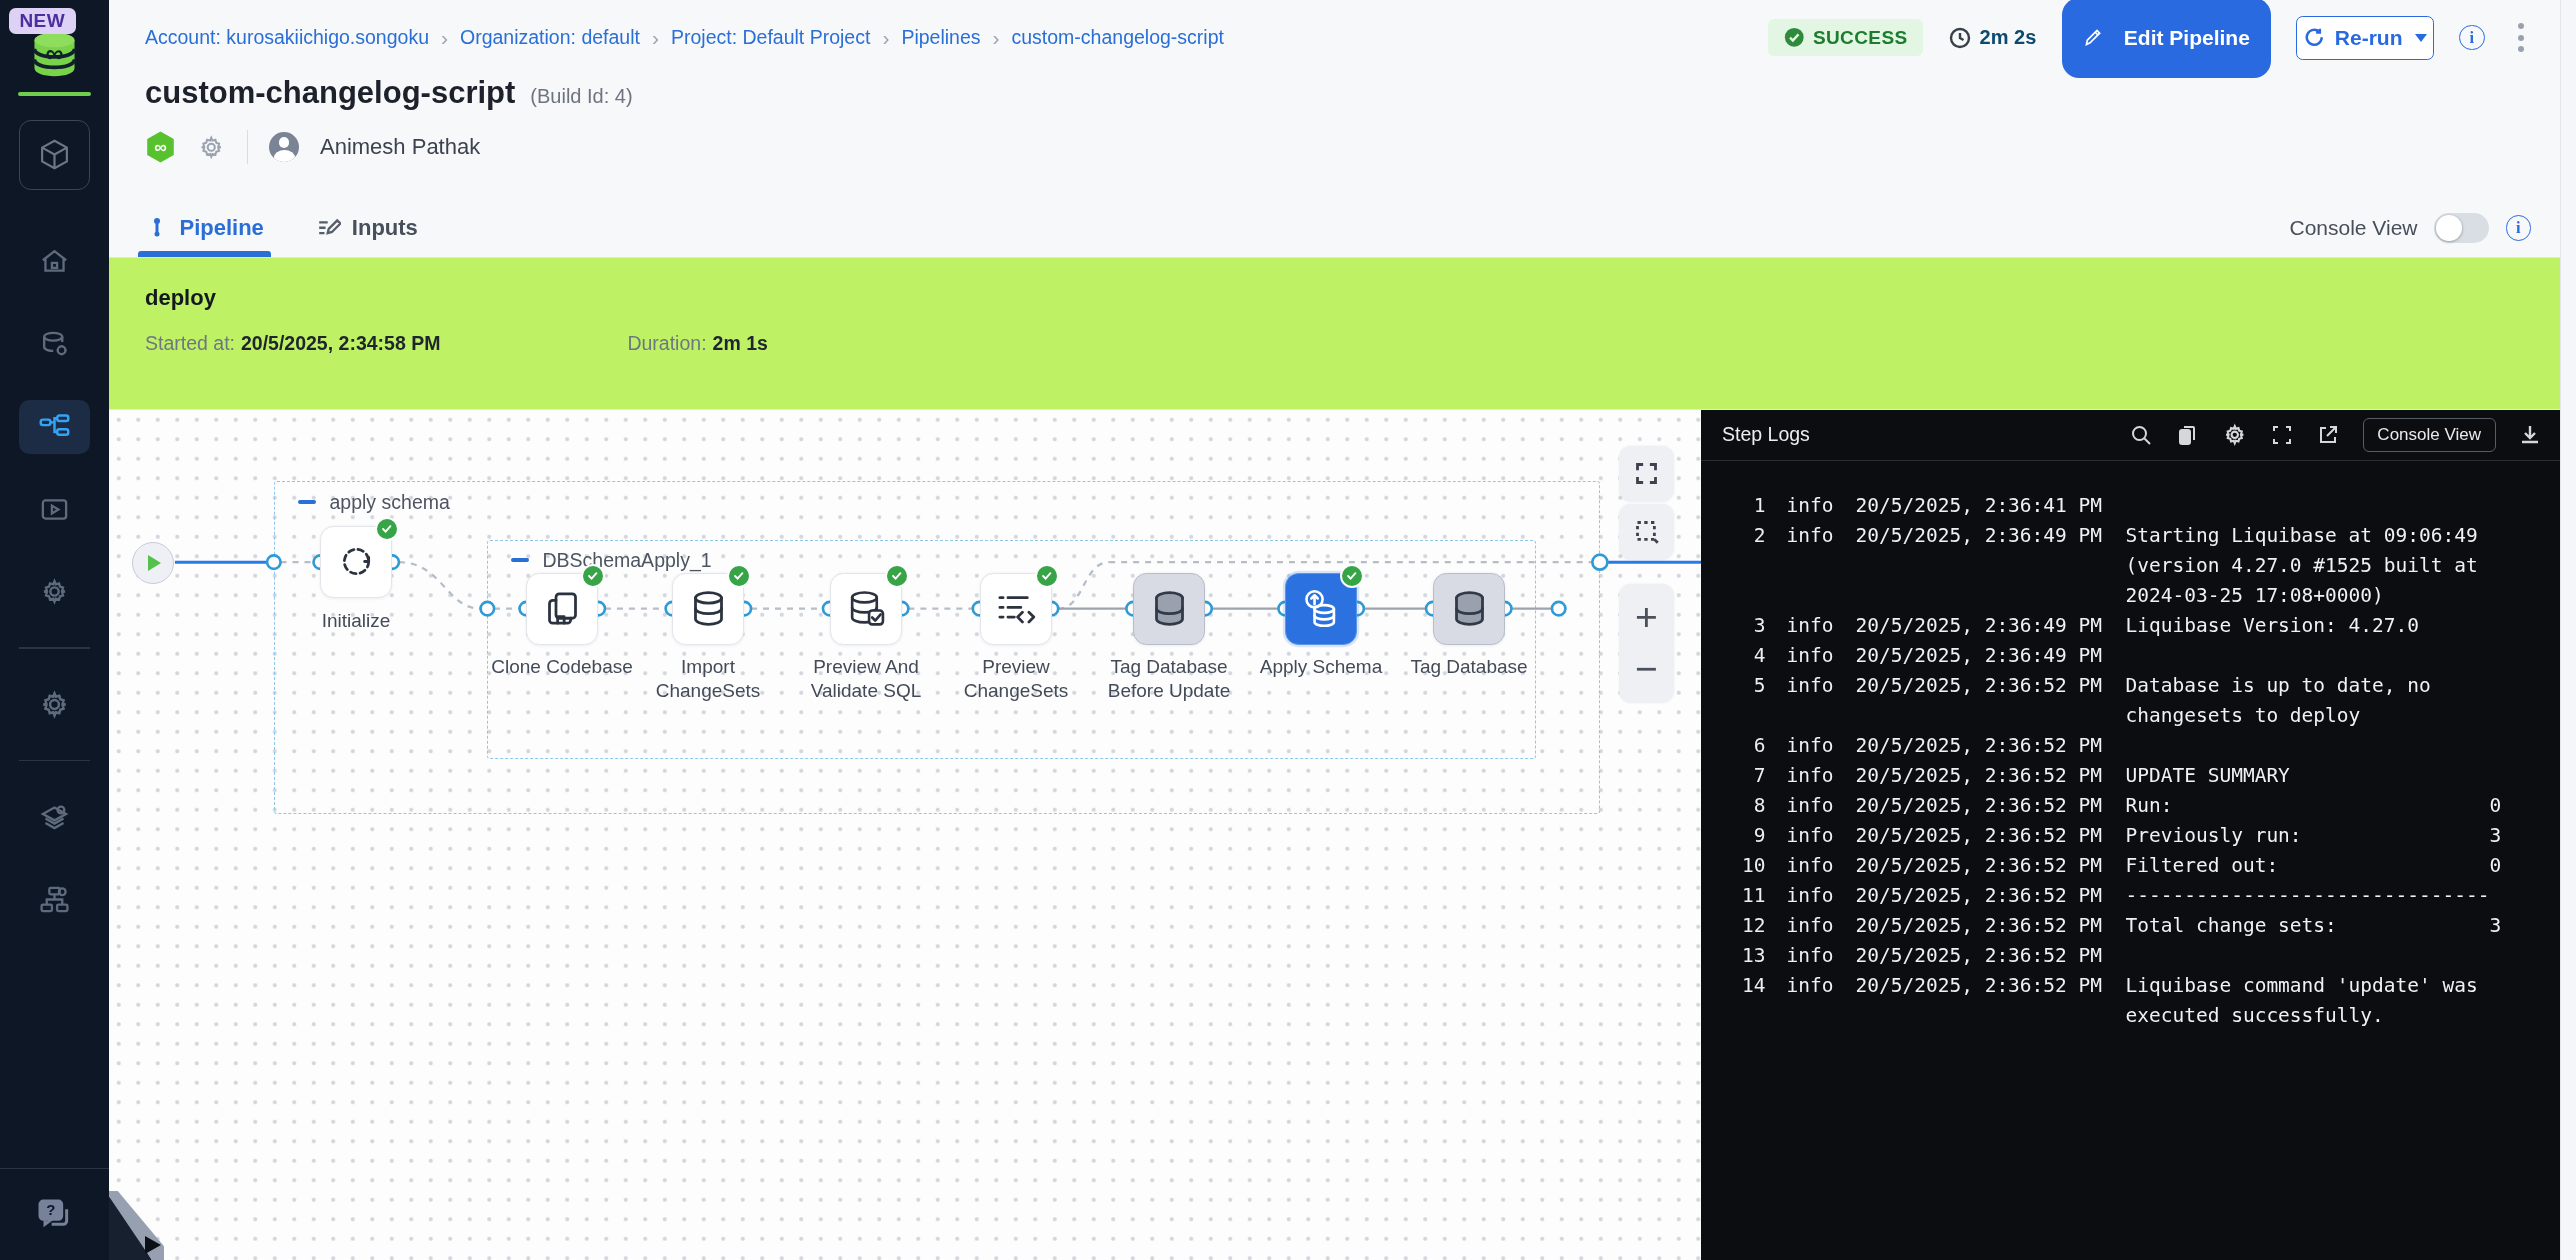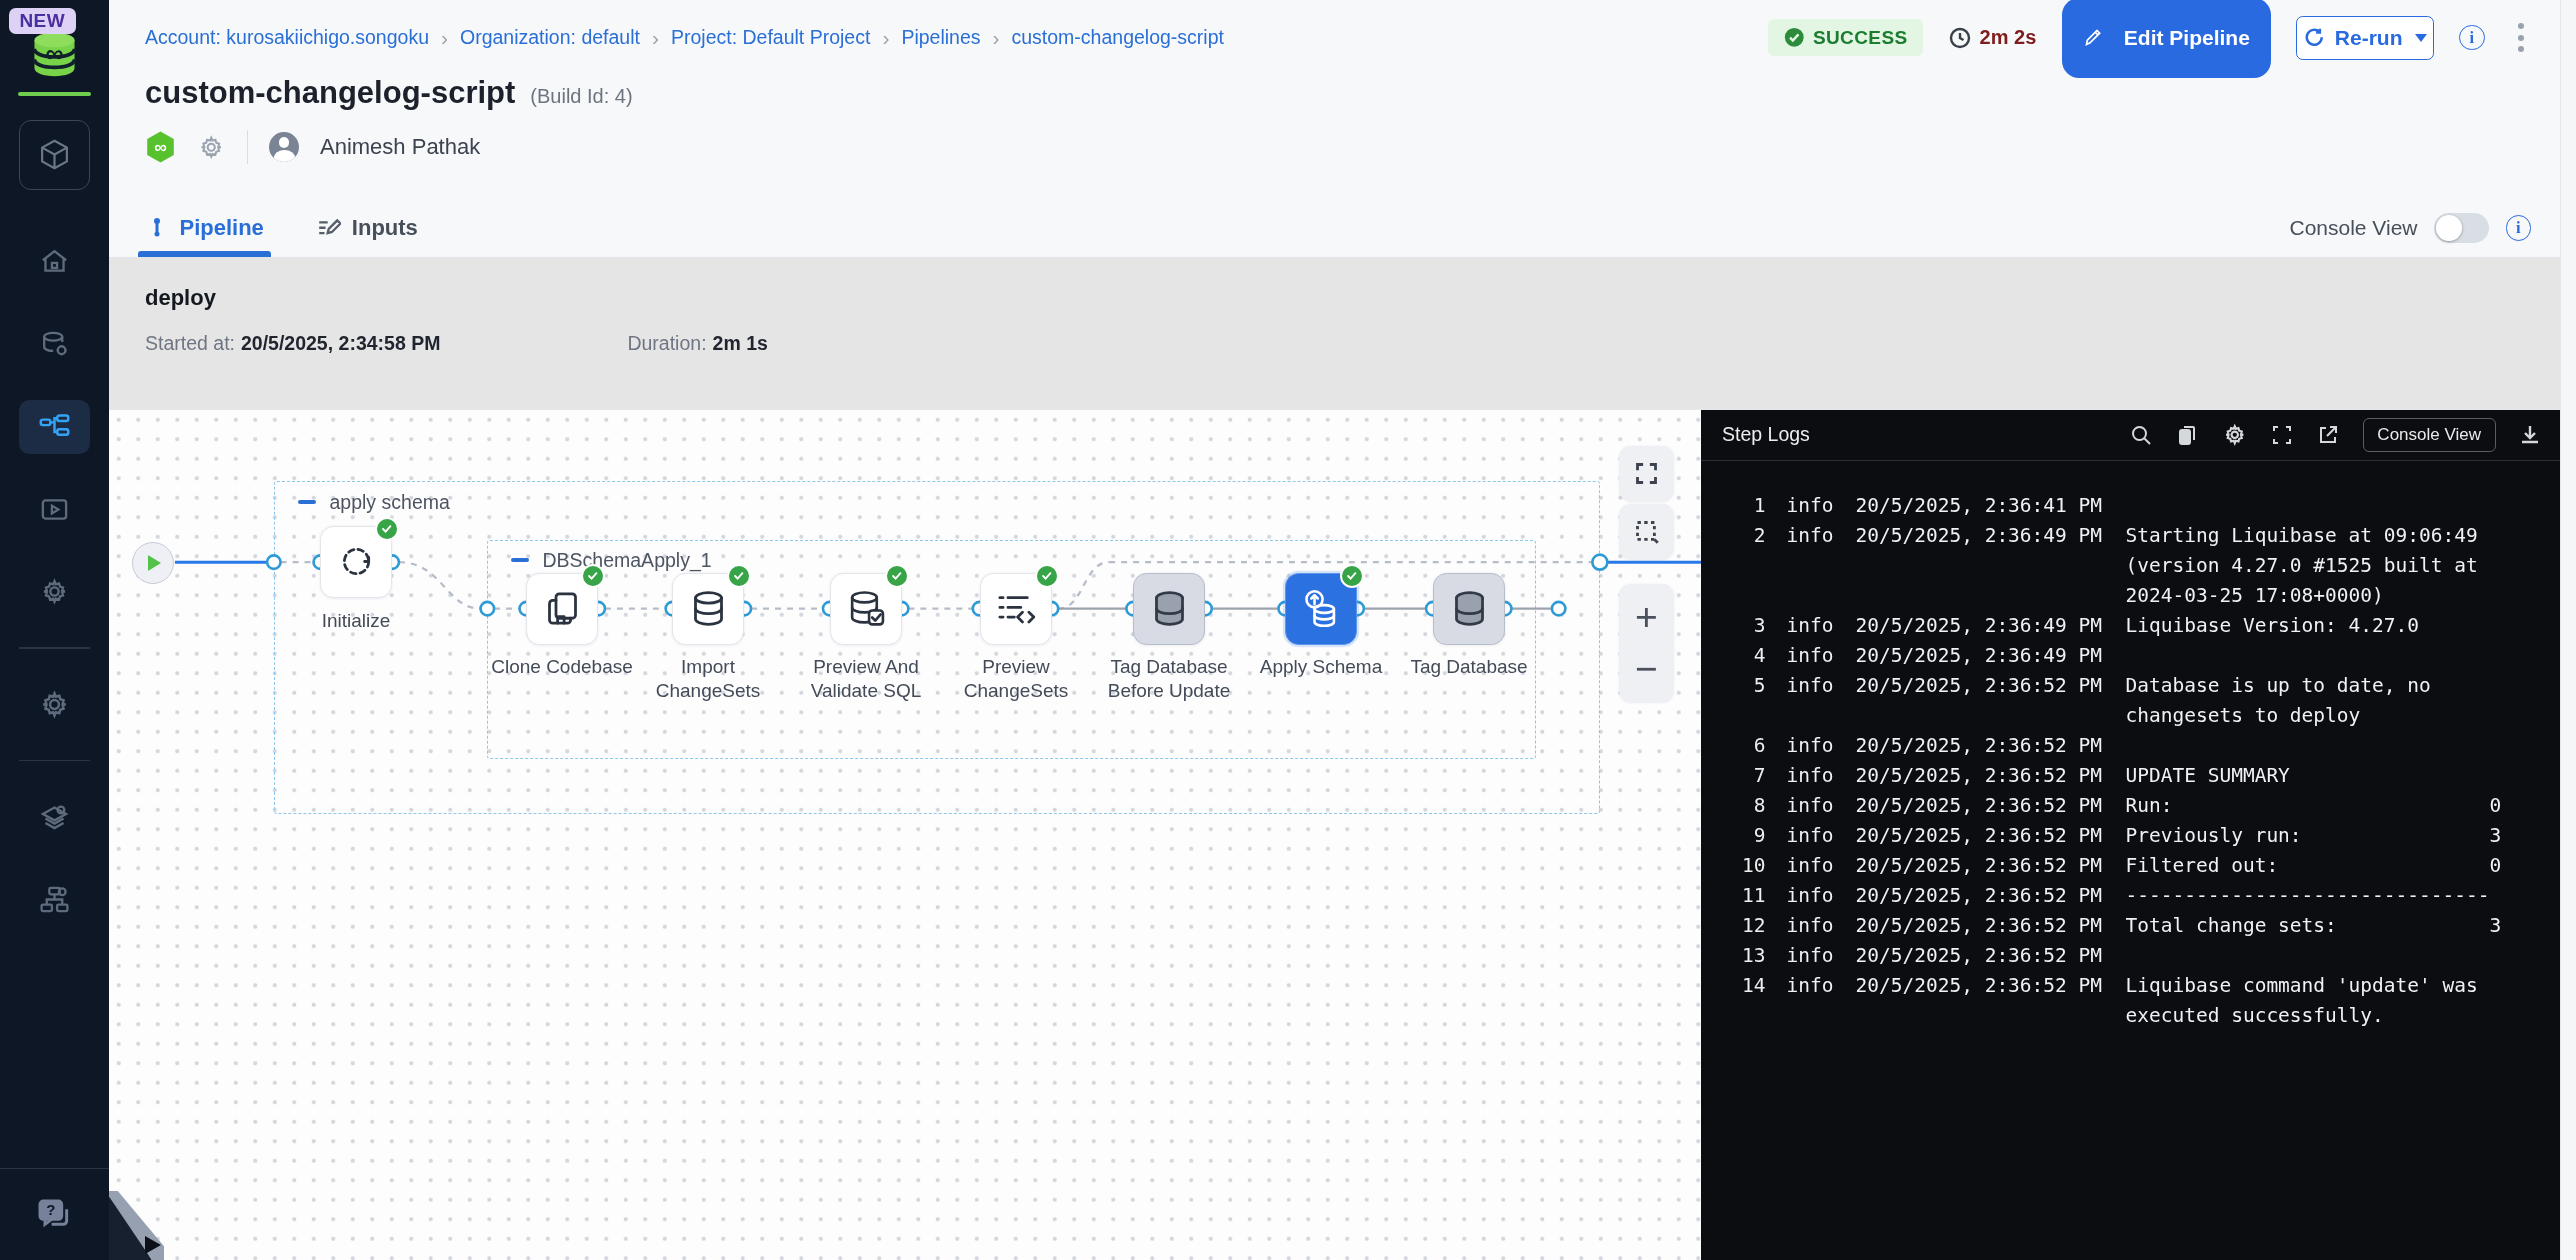--- a/index.html
+++ b/index.html
@@ -23,21 +23,21 @@
   .side-bottom .help{margin:25.5px 0 22.5px;width:45px;height:43px;display:flex;align-items:center;justify-content:center;cursor:pointer}
 
   
   .main{flex:1;display:flex;flex-direction:column;min-width:0;background:#f7f8fa}
   .topbar{height:75px;display:flex;align-items:center;justify-content:space-between;padding:0 45px 0 36px;flex:none}
   .breadcrumb{display:flex;align-items:center;gap:12px;font-size:19.5px;color:#2a6fd6}
   .crumb{color:#2a6fd6;cursor:pointer;white-space:nowrap}
   .crumb-sep{color:#9aa3af;font-size:21px}
   .top-actions{display:flex;align-items:center;gap:25.5px}
   .badge-success{display:flex;align-items:center;gap:7.5px;background:#e3f6e3;color:#1c7d30;font-weight:bold;font-size:19px;padding:7.5px 15px;border-radius:6px;letter-spacing:0.4px}
-  .duration{display:flex;align-items:center;gap:7.5px;font-size:20px;color:#7f1d1d;font-weight:bold}
+  .duration{display:flex;align-items:center;gap:7.5px;font-size:20px;color:#0c4a6e;font-weight:bold}
   .btn-primary{display:flex;align-items:center;gap:20px;background:#2a6ae0;color:#fff;font-size:21px;font-weight:bold;border:none;border-radius:17px;padding:28px 21px;cursor:pointer}
   .btn-outline{display:flex;align-items:center;gap:9px;background:#fff;color:#2a6ae0;font-size:21px;font-weight:bold;border:1.5px solid #2a6ae0;border-radius:6.7px;padding:9px 6px;cursor:pointer}
   .caret{width:0;height:0;border-left:6.7px solid transparent;border-right:6.7px solid transparent;border-top:8.2px solid #2a6ae0;margin-left:3px}
   .info-ic{width:25.5px;height:25.5px;border:1.9px solid #2a6ae0;border-radius:50%;color:#2a6ae0;font-size:16.5px;font-weight:bold;display:flex;align-items:center;justify-content:center;font-family:"Liberation Serif",serif;cursor:pointer}
   .kebab{display:flex;flex-direction:column;gap:5.2px;padding:4.5px 7.5px;cursor:pointer}
   .kebab i{width:6px;height:6px;background:#98a1ad;border-radius:50%}
 
   .title-row{padding:0 36px;display:flex;align-items:baseline;gap:15px;height:48px}
   .page-title{font-size:31px;font-weight:bold;color:#1c212b}
   .build-id{font-size:20px;color:#6d7480}
@@ -51,21 +51,21 @@
   .tabs-row{margin-top:28.5px;height:58px;display:flex;align-items:center;justify-content:space-between;padding:0 45px 0 36px;border-bottom:1.5px solid #e1e4e8;flex:none}
   .tabs{display:flex;gap:52px;height:100%}
   .tab{position:relative;display:flex;align-items:center;gap:10.5px;font-size:22px;font-weight:bold;color:#474f5b;cursor:pointer}
   .tab.active{color:#2a6fd6}
   .tab.active::after{content:"";position:absolute;left:-7.5px;right:-7.5px;bottom:0;height:5.2px;background:#2a6fd6;border-radius:3px 3px 0 0}
   .console-view{display:flex;align-items:center;gap:16.5px}
   .console-view .lbl{font-size:21px;color:#474f5b}
   .toggle{width:55px;height:30px;background:#d9dee5;border-radius:15px;position:relative;cursor:pointer}
   .toggle .knob{position:absolute;top:2.2px;left:2.2px;width:25.5px;height:25.5px;background:#fff;border-radius:50%;box-shadow:0 0.7px 3px rgba(0,0,0,.35)}
 
-  .stage-bar{background:#e5e5e5;padding:27px 36px 4px;flex:none;height:151px}
+  .stage-bar{background:#bef264;padding:27px 36px 4px;flex:none;height:151px}
   .stage-name{font-size:22px;font-weight:bold;color:#14181f}
   .stage-meta{margin-top:21px;display:flex;gap:187px;font-size:19.5px;color:#6f7683}
   .stage-meta b{color:#1f242e;margin-left:6px}
 
   
   .content{flex:1;display:flex;min-height:0;border-top:0.7px solid #e4e7eb}
   .canvas{position:relative;width:1592px;flex:none;background-color:#fdfdfe;background-image:radial-gradient(circle,#d3d7dd 1.9px,transparent 2.2px);background-size:19.5px 19.5px;overflow:hidden}
   .grp{position:absolute;border:1.5px dashed #8ec6ec;border-radius:3px}
   .grp-label{position:absolute;display:flex;align-items:center;gap:13.5px;font-size:19.5px;color:#4d5562}
   .grp-minus{width:18px;height:4.5px;background:#2a6fd6;border-radius:2.2px;cursor:pointer}

